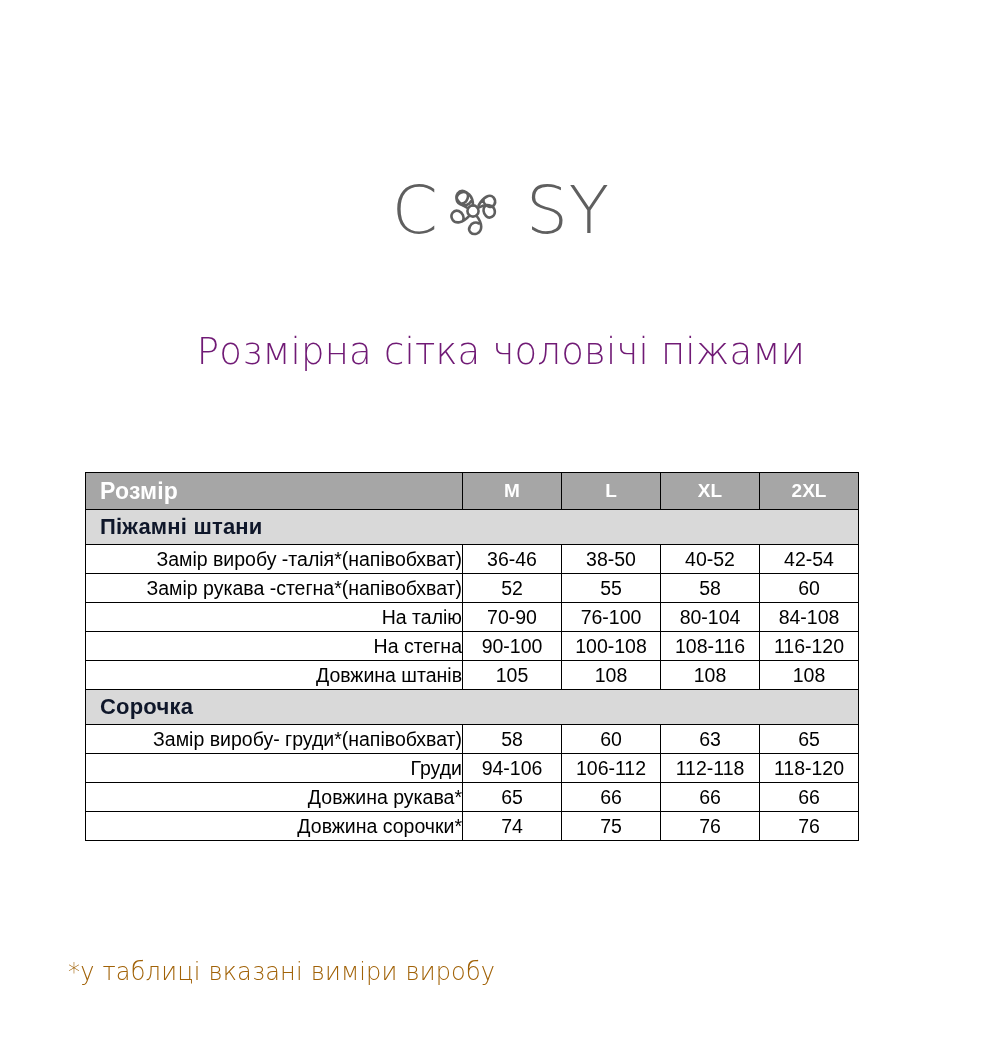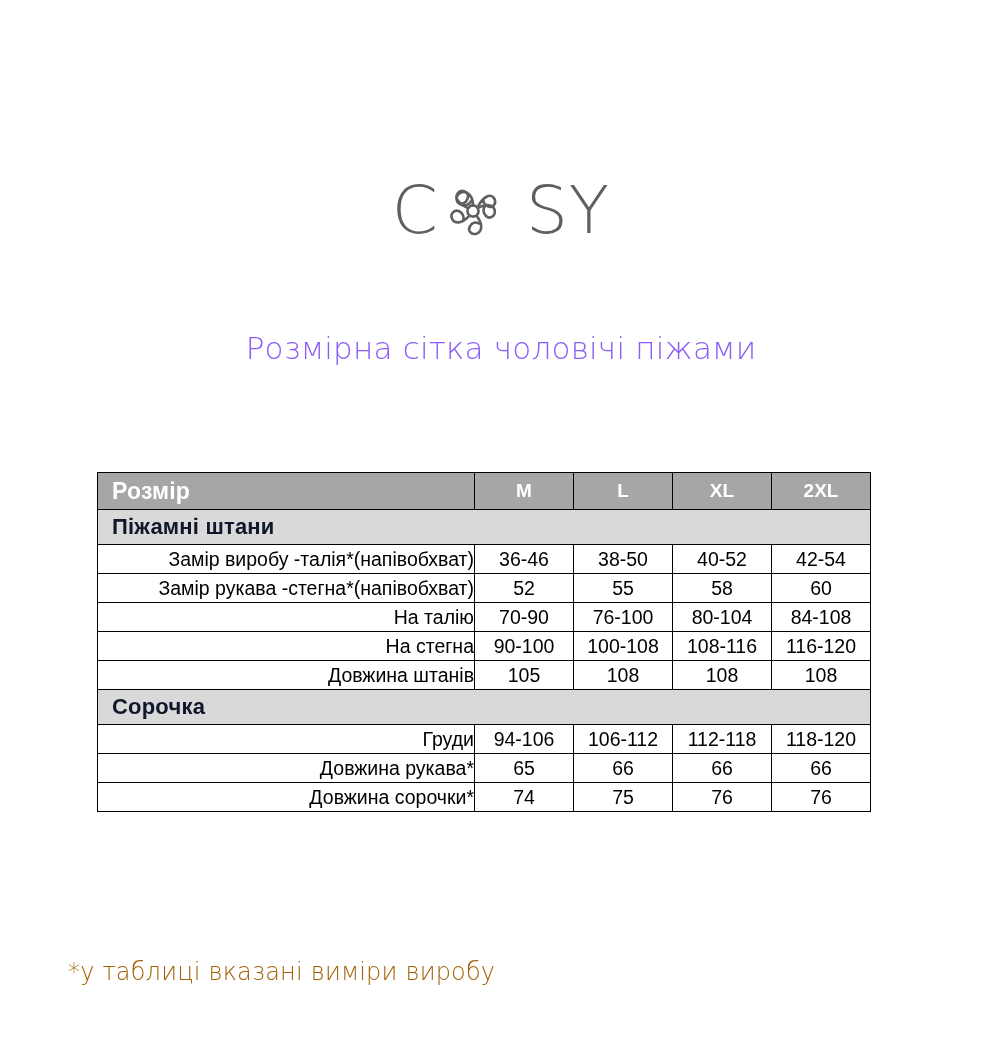--- a/index.html
+++ b/index.html
@@ -47,38 +47,37 @@
 
   
   .page-title {
     position: absolute;
     left: 0;
     top: 330px;
     width: 1002px;
     text-align: center;
     font-family: "DejaVu Sans", sans-serif;
     font-weight: 300;
-    font-size: 31px;
-    letter-spacing: 0.2px;
-    color: #8b5cf6;
+    font-size: 37px;
+    letter-spacing: 0.2px;
+    color: #701a75;
   }
 
   
   .size-table-wrap {
     position: absolute;
     left: 85px;
     top: 472px;
     width: 773px;
   }
   table.size-table {
     width: 773px;
     border-collapse: collapse;
     table-layout: fixed;
     font-family: "Liberation Sans Narrow", "Liberation Sans", sans-serif;
-    margin-left: 12px;
   }
   table.size-table col.c-label { width: 377px; }
   table.size-table col.c-size  { width: 99px; }
 
   .size-table th,
   .size-table td {
     border: 1px solid #000000;
     padding: 0;
     height: 28px;
     font-size: 19px;
@@ -224,20 +223,27 @@
         <td class="cell-value">108</td>
         <td class="cell-value">108</td>
         <td class="cell-value">108</td>
       </tr>
 
       <tr class="section-row">
         <td colspan="5">Сорочка</td>
       </tr>
 
       <tr class="data-row">
+        <td class="cell-label">Замір виробу- груди*(напівобхват)</td>
+        <td class="cell-value">58</td>
+        <td class="cell-value">60</td>
+        <td class="cell-value">63</td>
+        <td class="cell-value">65</td>
+      </tr>
+      <tr class="data-row">
         <td class="cell-label">Груди</td>
         <td class="cell-value">94-106</td>
         <td class="cell-value">106-112</td>
         <td class="cell-value">112-118</td>
         <td class="cell-value">118-120</td>
       </tr>
       <tr class="data-row">
         <td class="cell-label">Довжина рукава*</td>
         <td class="cell-value">65</td>
         <td class="cell-value">66</td>

